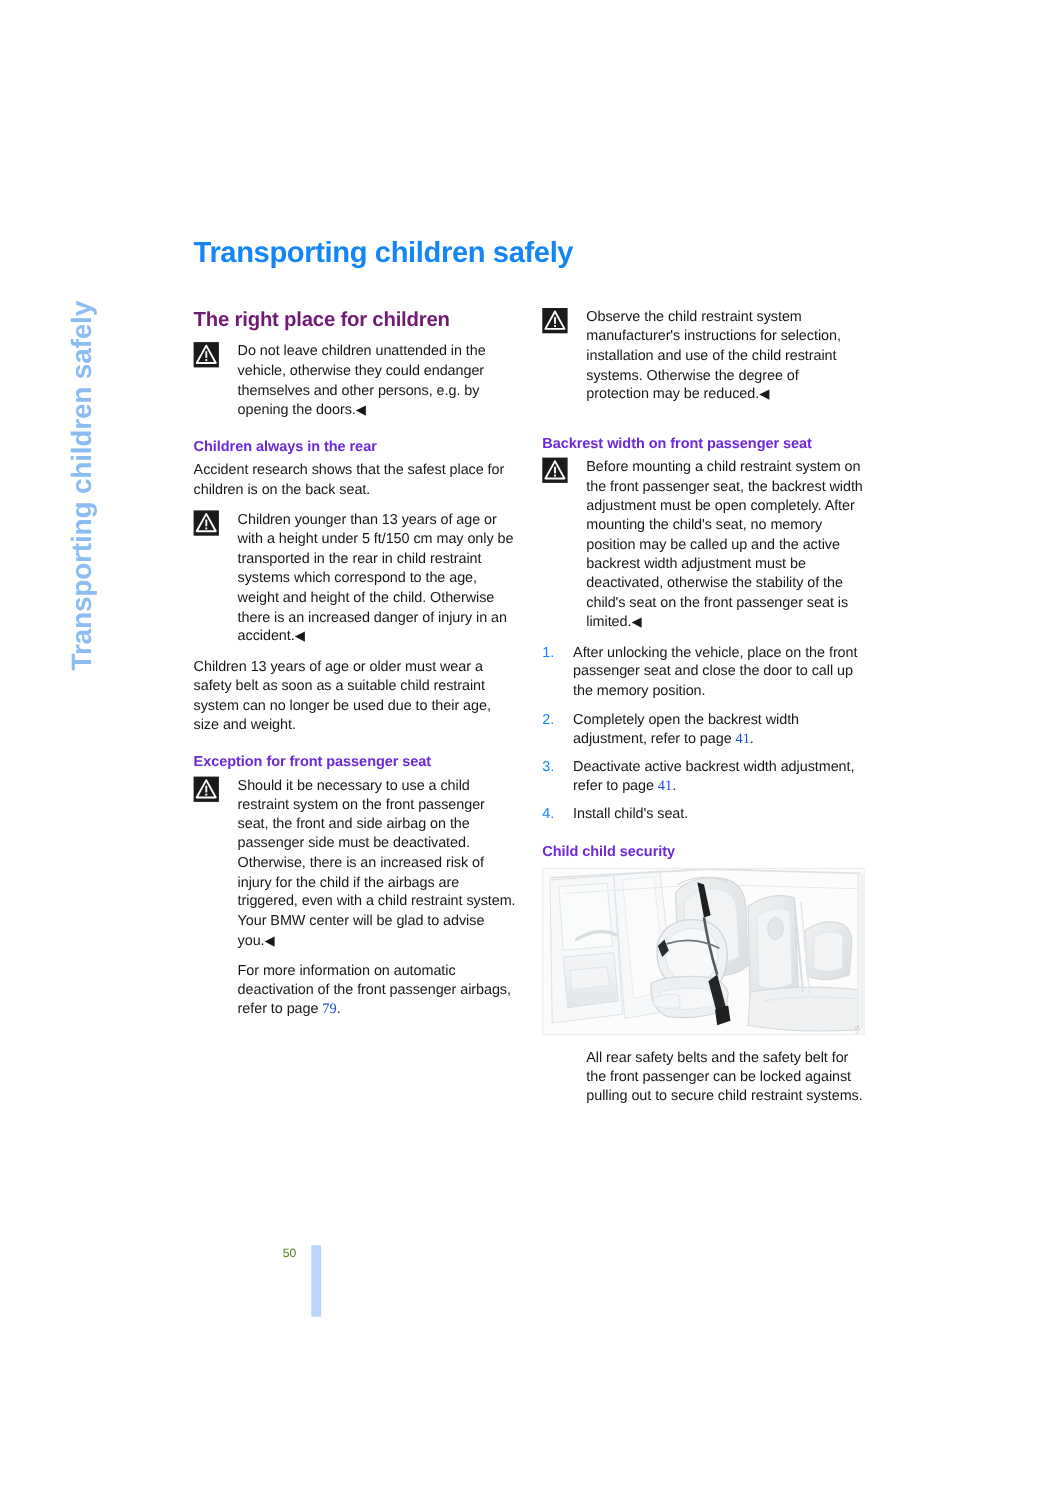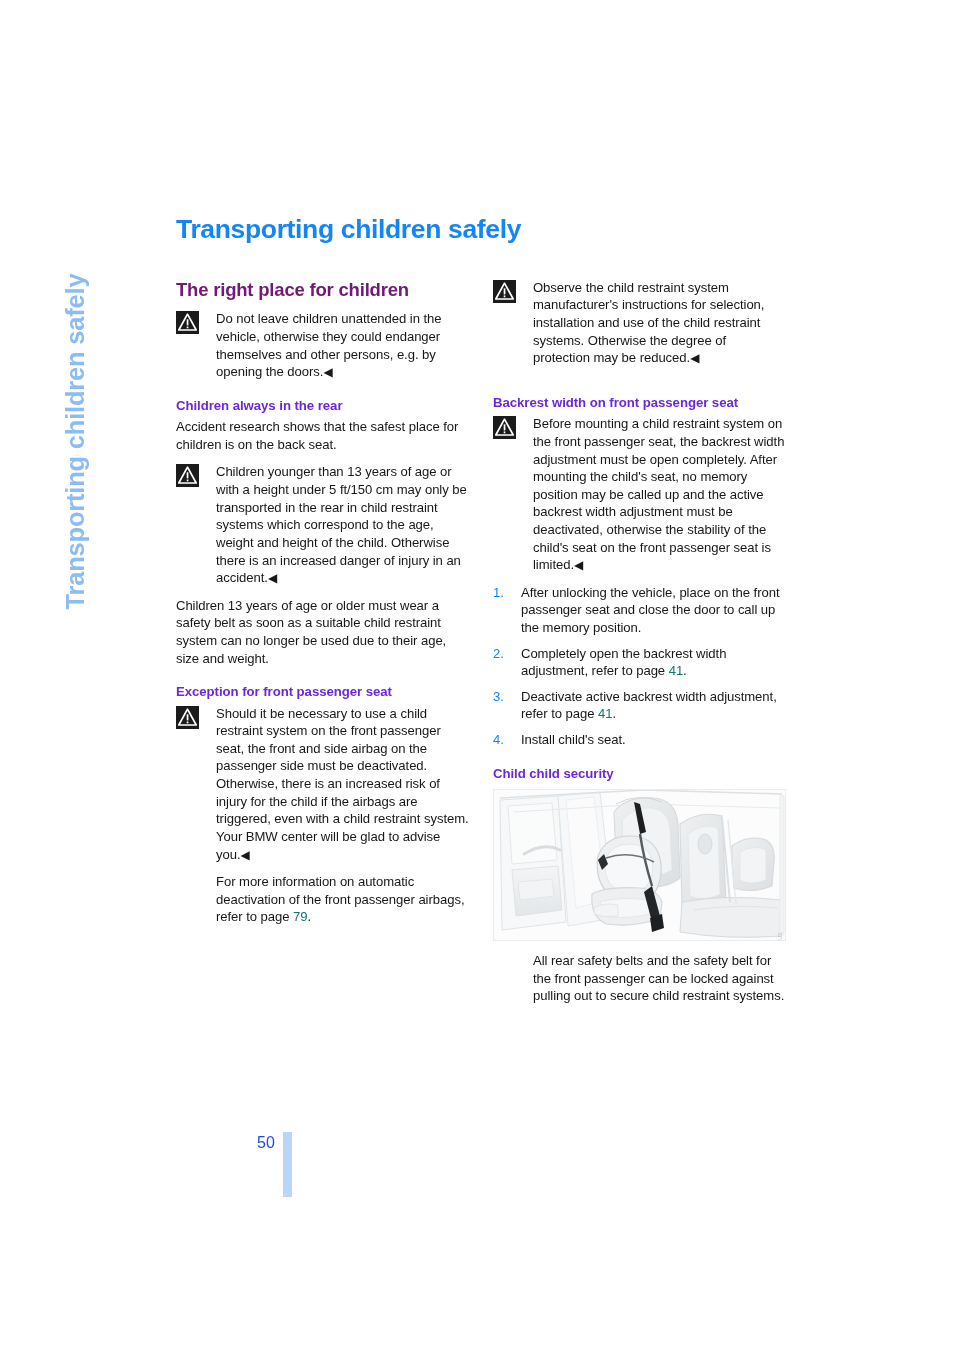--- a/index.html
+++ b/index.html
@@ -142,21 +142,21 @@
     letter-spacing: -0.06px;
     color: #16181a;
   }
   ol.steps li .num {
     position: absolute;
     left: 0;
     top: 0;
     color: #1385f5;
     font-size: 13.1px;
   }
-  .pageref { color: #0f766e; }
+  .pageref { color: #1d4ed8; font-family: Liberation Serif, serif; }
 
   
   .figure {
     position: relative;
     margin: 7px 0 11px 0;
     width: 293px;
     height: 152px;
     background: #fbfbfb;
     border: 1px solid #ececec;
     box-sizing: border-box;
@@ -180,22 +180,22 @@
     position: absolute;
     left: 176px;
     top: 1108px;
     width: 620px;
     height: 90px;
   }
   .folio {
     position: absolute;
     left: 81px;
     top: 26px;
-    font-size: 16px;
-    color: #1d4ed8;
+    font-size: 11px;
+    color: #4d7c0f;
     letter-spacing: 0.1px;
   }
   .folio-bar {
     position: absolute;
     left: 107px;
     top: 24px;
     width: 9px;
     height: 65px;
     background: #b9d5fa;
   }

